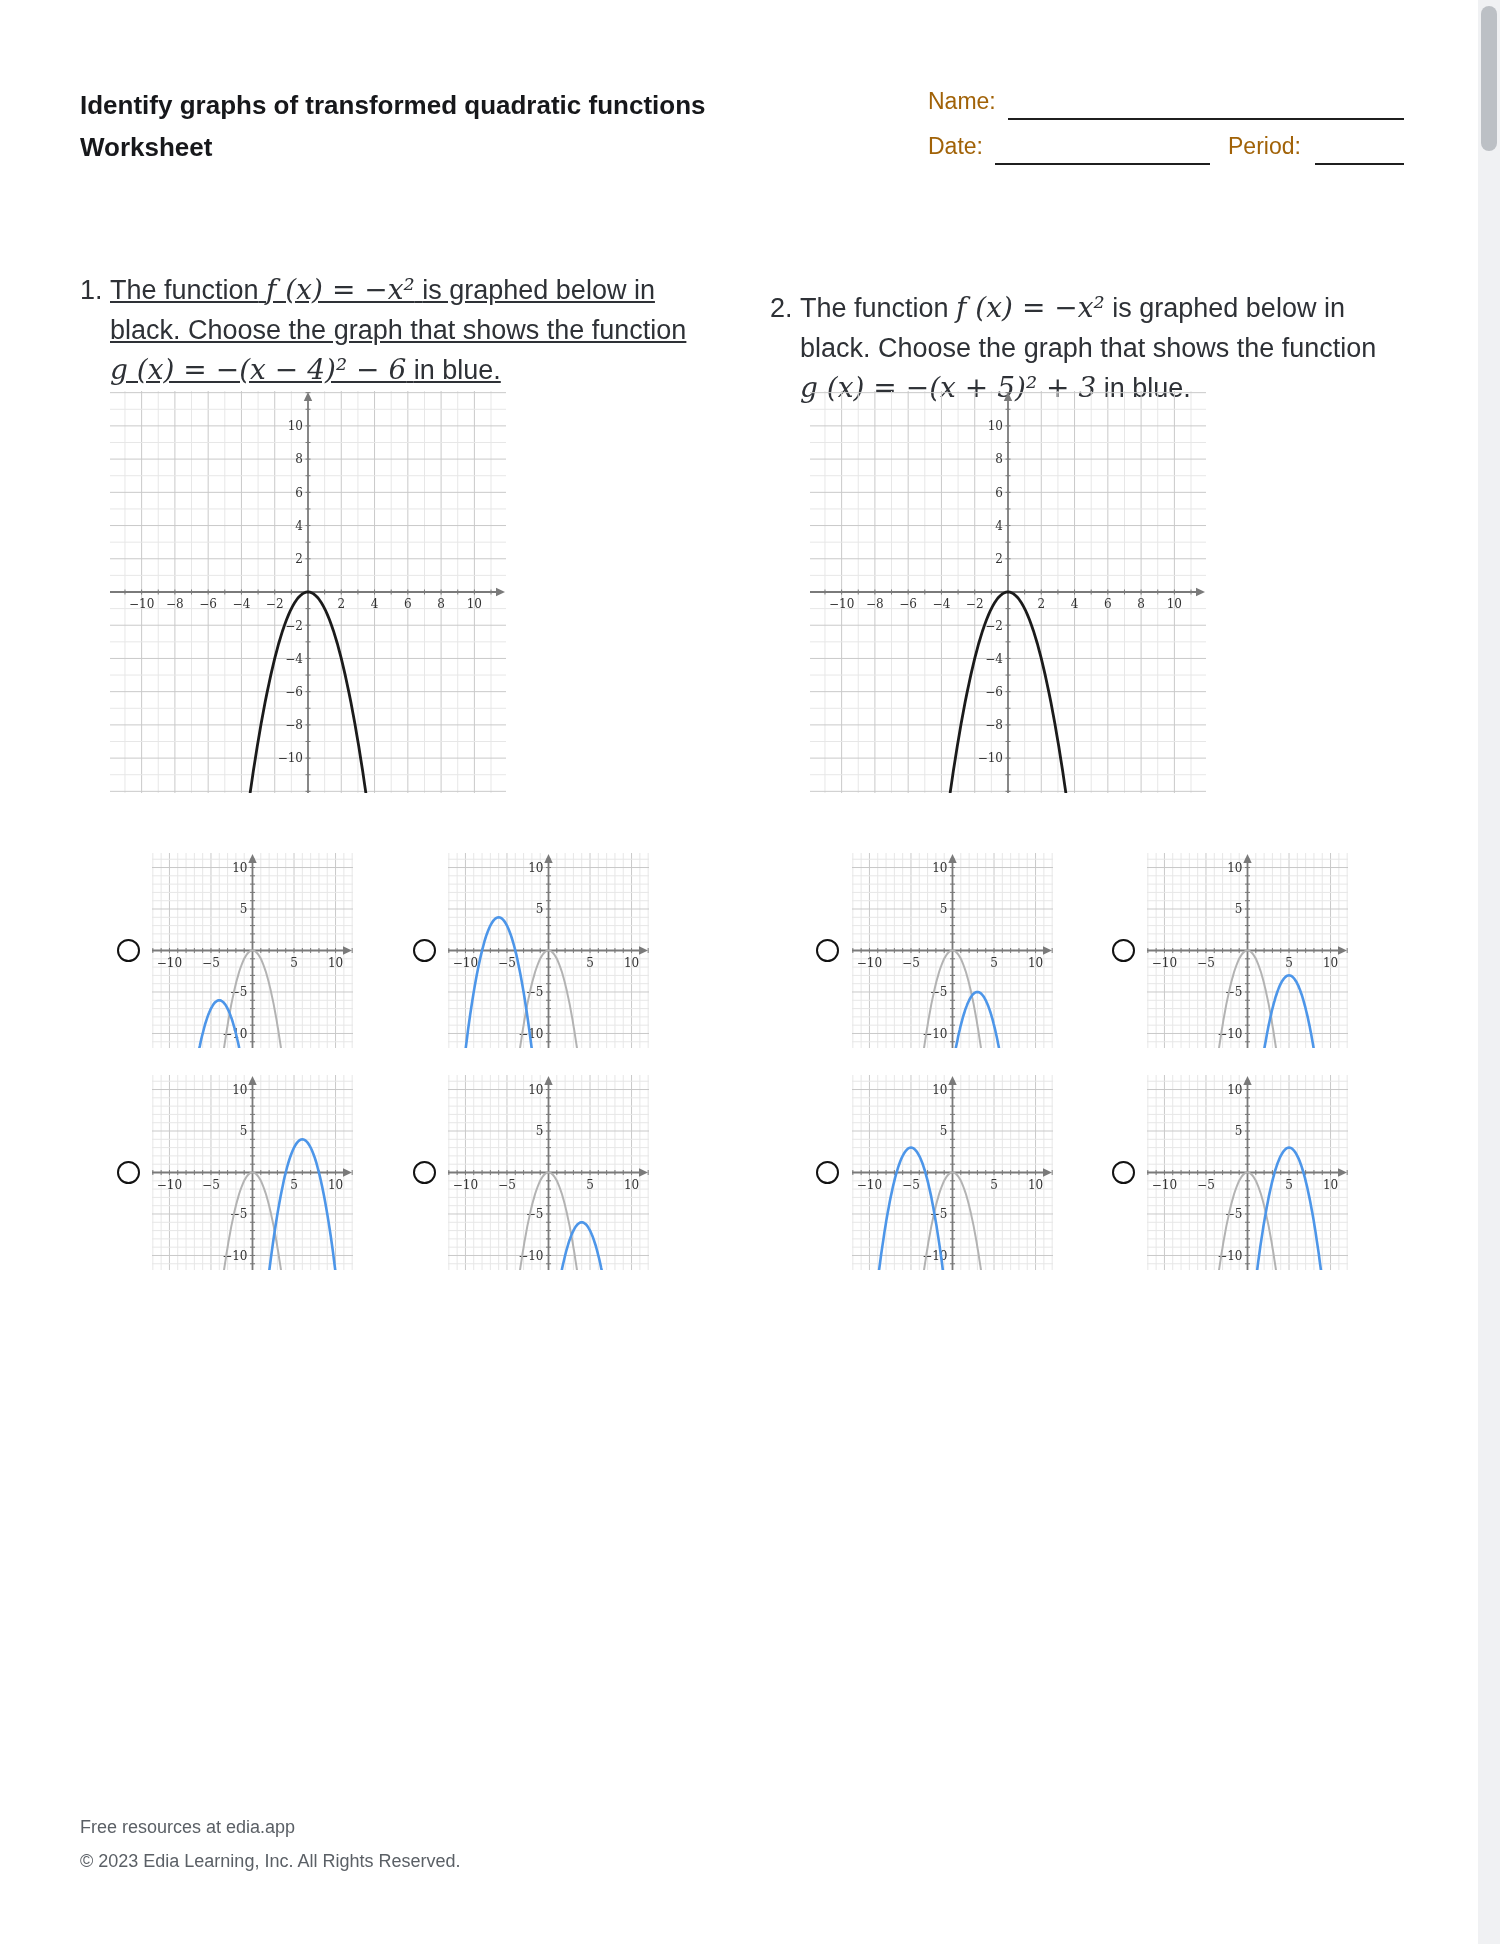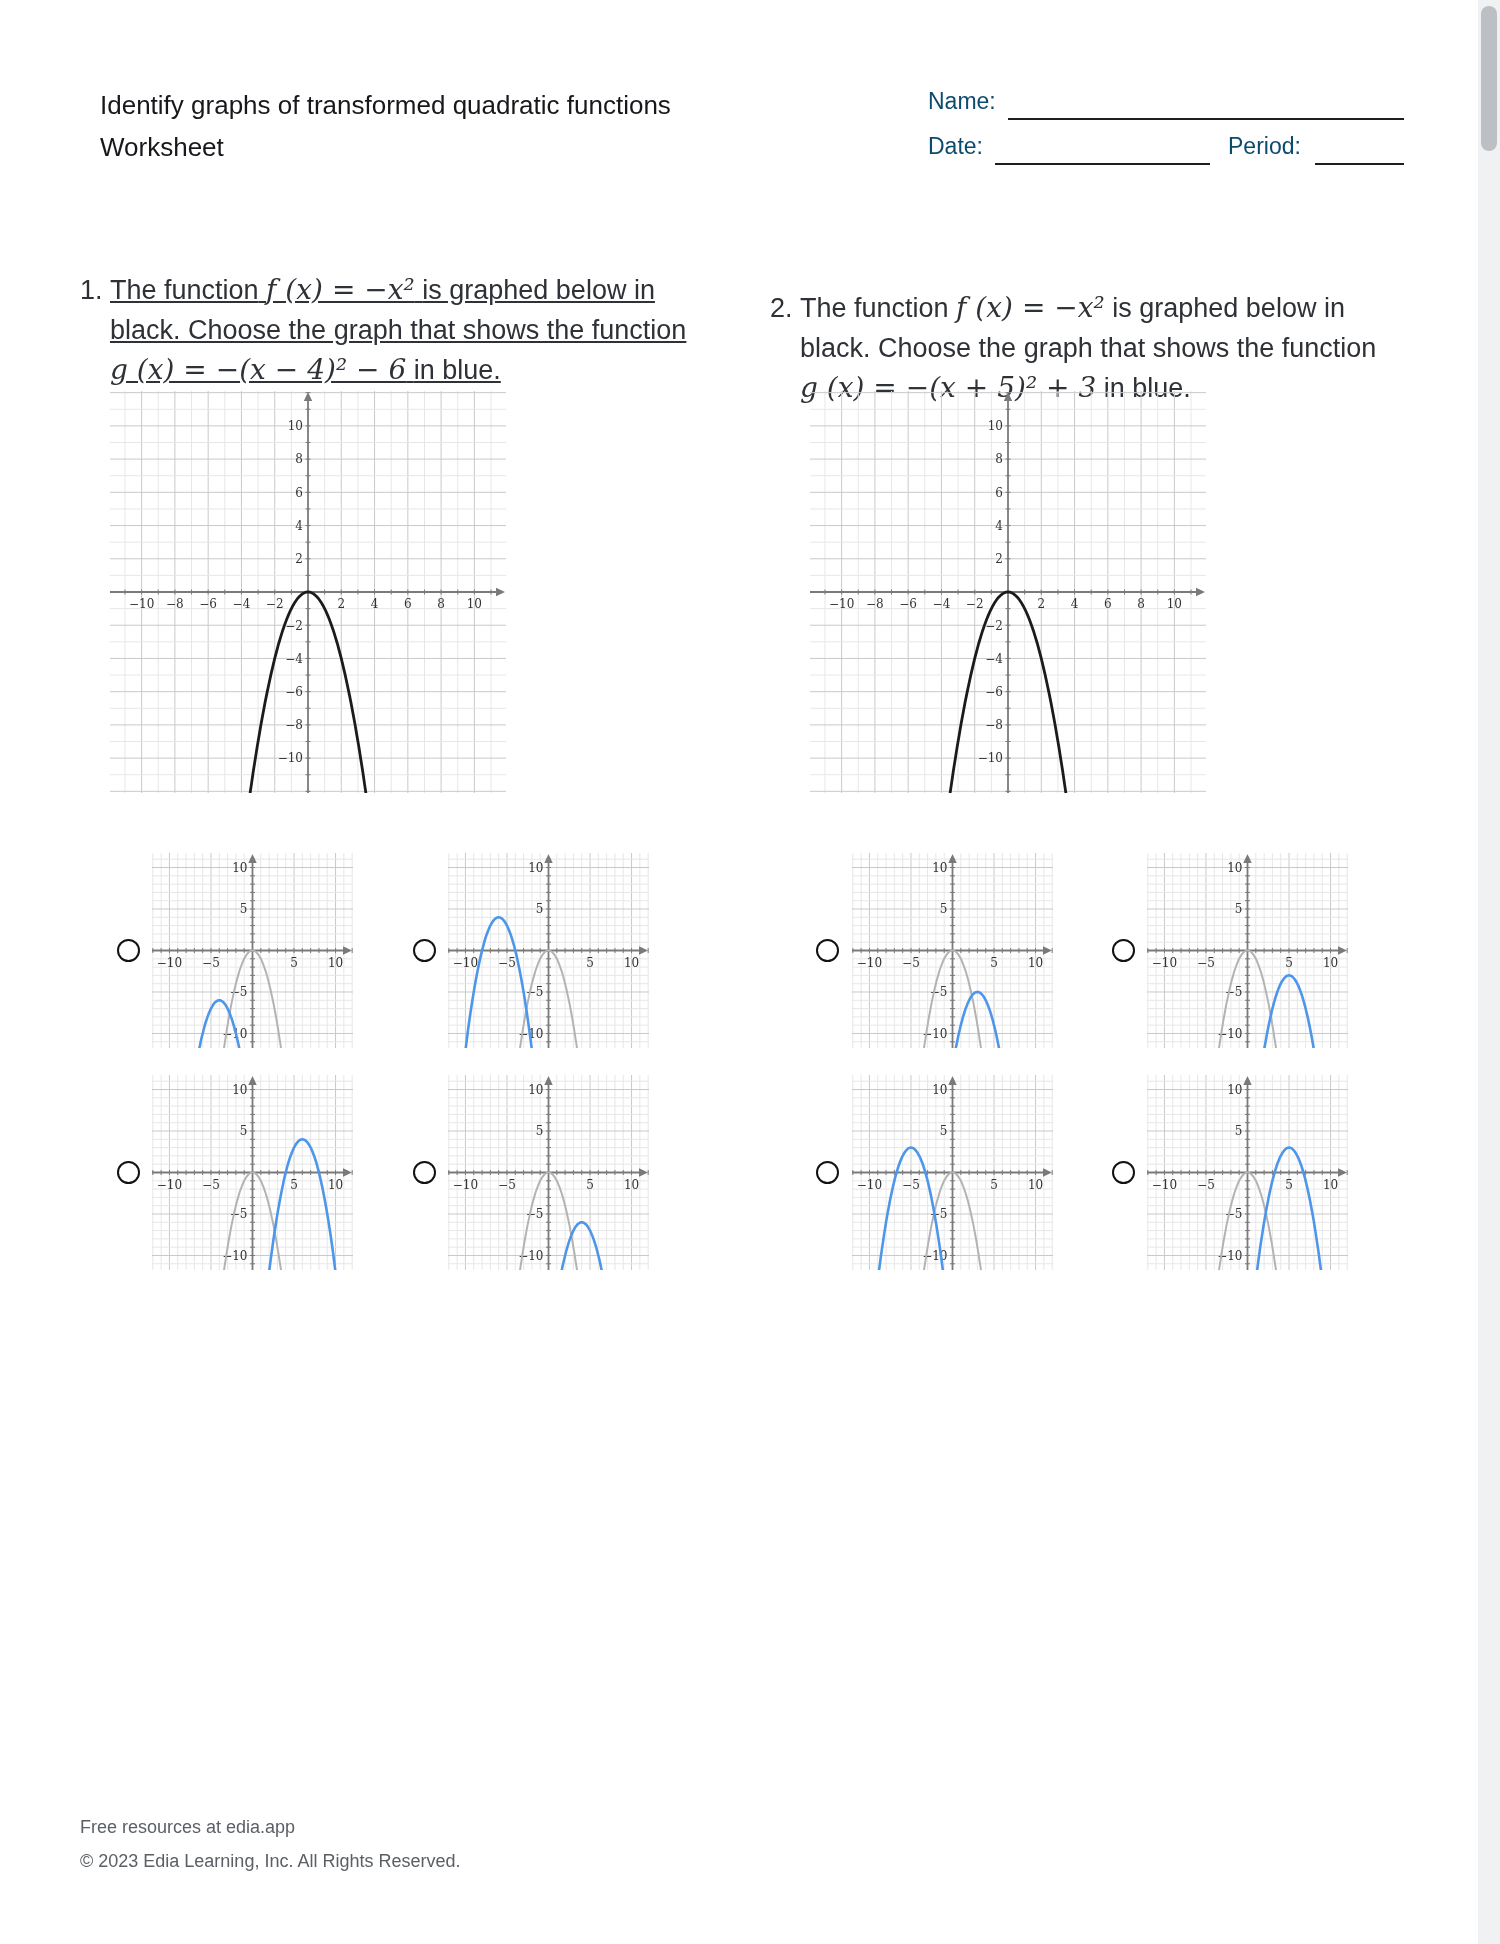--- a/index.html
+++ b/index.html
@@ -1,21 +1,21 @@
 <!DOCTYPE html>
 <html><head>
 <meta charset="utf-8">
 <style>
   html,body{margin:0;padding:0;}
   body{width:1500px;height:1944px;background:#ffffff;position:relative;overflow:hidden;
        font-family:"Liberation Sans", sans-serif;}
   .page{position:absolute;inset:0;}
   .abs{position:absolute;}
-  .title{left:80px;top:84px;font-size:26px;font-weight:normal;color:#17181b;line-height:42px;width:700px;margin-left:20px;}
-  .hdr-label{font-size:23px;color:#0c4a6e;}
+  .title{left:80px;top:84px;font-size:26px;font-weight:bold;color:#17181b;line-height:42px;width:700px;}
+  .hdr-label{font-size:23px;color:#a16207;}
   .hline{position:absolute;height:2px;background:#1f1f1f;}
   .stmt{position:absolute;width:580px;padding-left:30px;font-size:27px;line-height:40px;color:#2e3136;}
   .stmt .num{display:inline-block;width:30px;margin-left:-30px;}
   .math{font-family:"DejaVu Serif", serif;font-style:italic;font-size:28px;line-height:1;white-space:nowrap;}
   .graph{position:absolute;}
   svg text{font-family:"DejaVu Serif", serif;}
   .radio{position:absolute;width:23px;height:23px;box-sizing:border-box;border:2.5px solid #121212;
          border-radius:50%;background:#ffffff;}
   .footer{left:80px;top:1810px;font-size:18px;line-height:34px;color:#5b6066;}
   .scroll-track{position:absolute;right:0;top:0;width:22px;height:1944px;background:#f0f1f3;}

